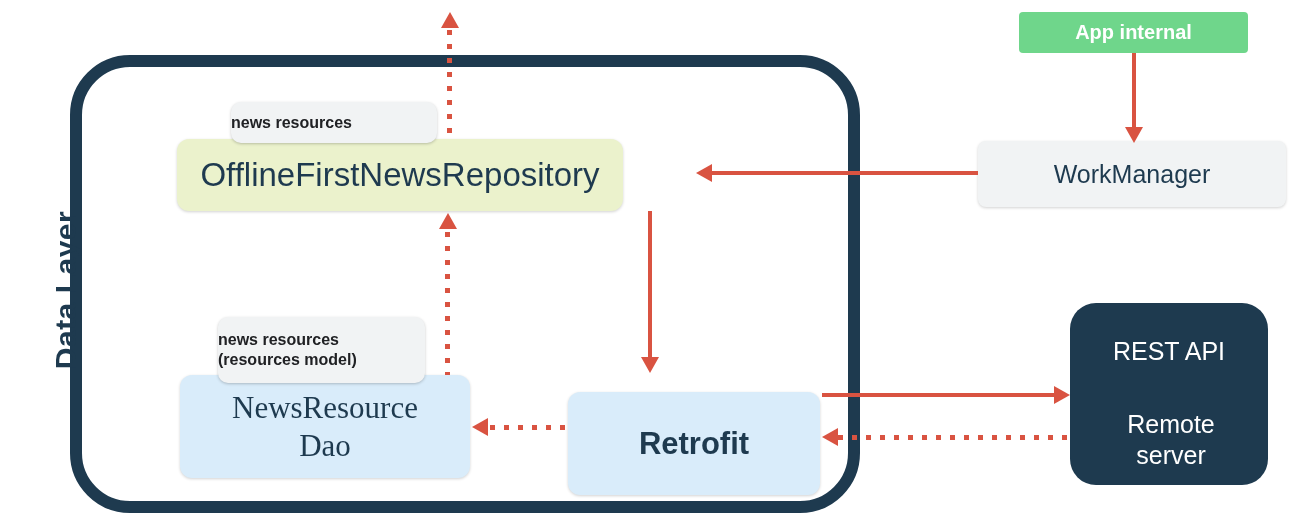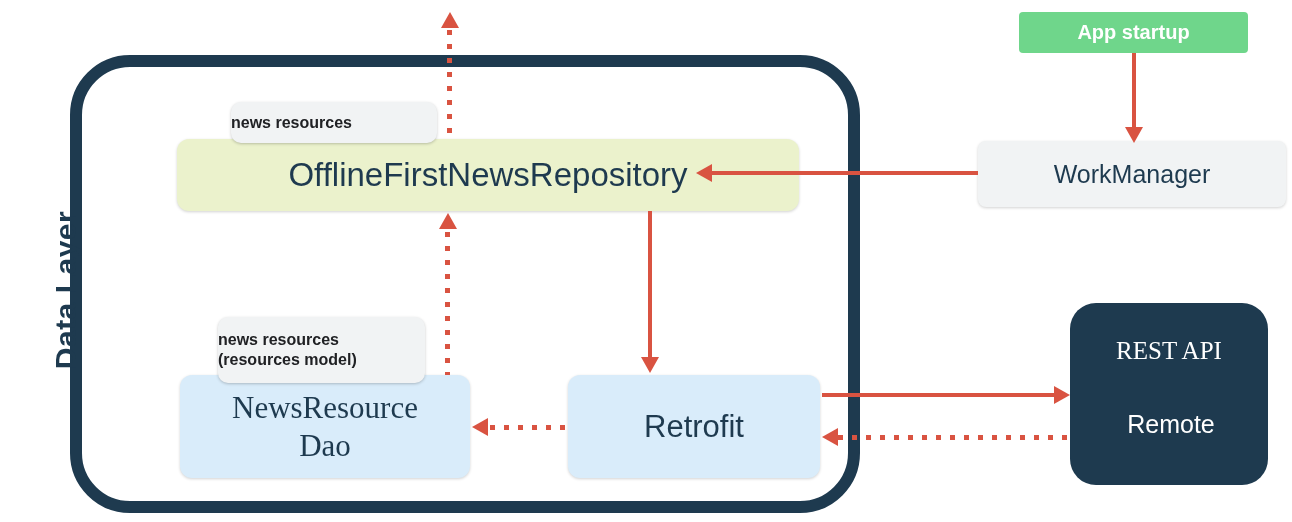--- a/index.html
+++ b/index.html
@@ -31,45 +31,45 @@
     color:var(--navy);font-size:30px;font-weight:600;letter-spacing:.5px;
   }
   
   .node{
     display:flex;flex-direction:column;align-items:center;justify-content:center;
     box-sizing:border-box;text-align:center;
     color:var(--navy);
     box-shadow:0 1px 3px rgba(0,0,0,0.18);
   }
   #repository-box{
-    left:177px;top:139px;width:622px;height:72px;border-radius:12px;
+    left:177px;top:139px;width:446px;height:72px;border-radius:12px;
     background:var(--repository_fill);font-size:33px;font-weight:500;
   }
   #dao-box{
     left:180px;top:375px;width:290px;height:103px;border-radius:12px;
     background:var(--blue_fill);font-size:31px;font-weight:500;line-height:38px;font-family:Liberation Serif, serif;
   }
   #network-box{
-    left:568px;top:375px;width:252px;height:103px;border-radius:12px;
-    background:var(--blue_fill);font-size:31px;font-weight:400;line-height:38px;
+    left:568px;top:392px;width:252px;height:103px;border-radius:12px;
+    background:var(--blue_fill);font-size:31px;font-weight:700;line-height:38px;
   }
   #workmanager-box{
     left:978px;top:141px;width:308px;height:66px;border-radius:8px;
     background:var(--gray_fill);font-size:25px;font-weight:400;
   }
   #app-startup-box{
     left:1019px;top:12px;width:229px;height:41px;border-radius:4px;
     background:var(--green_fill);color:var(--white);
     font-size:20px;font-weight:700;box-shadow:none;
   }
   #remote-server-box{
     left:1070px;top:303px;width:198px;height:182px;border-radius:26px;
     background:var(--navy);color:var(--white);box-shadow:none;
   }
-  #remote-title{left:0;top:34px;width:198px;text-align:center;font-size:25px;font-weight:500;font-family:Liberation Serif, serif;}
+  #remote-title{left:0;top:34px;width:198px;text-align:center;font-size:25px;font-weight:500;}
   #remote-subtitle{left:0;top:106px;width:202px;text-align:center;font-size:25px;font-weight:500;line-height:31px;}
   
   .tag{
     background:var(--gray_fill);border-radius:10px;
     display:flex;flex-direction:column;align-items:flex-start;justify-content:center;
     color:var(--label_text);font-size:16px;font-weight:700;line-height:20px;
     box-shadow:0 1px 3px rgba(0,0,0,0.22);z-index:3;
   }
   #repo-tag{left:231px;top:102px;width:206px;height:41px;}
   #dao-tag{left:218px;top:317px;width:207px;height:66px;}
@@ -112,27 +112,28 @@
 
   <div class="abs node" id="network-box">
     <span>Retrofit</span>
   </div>
 
   <div class="abs node" id="workmanager-box">
     <span>WorkManager</span>
   </div>
 
   <div class="abs node" id="app-startup-box">
-    <span>App startup</span>
+    <span>App internal</span>
   </div>
 
   <div class="abs node" id="remote-server-box">
     <div class="abs" id="remote-title">REST API</div>
     <div class="abs" id="remote-subtitle">
       <div>Remote</div>
+      <div>server</div>
     </div>
   </div>
 
   <div class="abs head up" style="left:441px;top:12px;"></div>
   <div class="abs dv" style="left:447px;top:30px;height:109px;"></div>
 
   <div class="abs head up" style="left:439px;top:213px;"></div>
   <div class="abs dv" style="left:445px;top:232px;height:143px;"></div>
 
   <div class="abs lv" style="left:648px;top:211px;height:146px;"></div>

